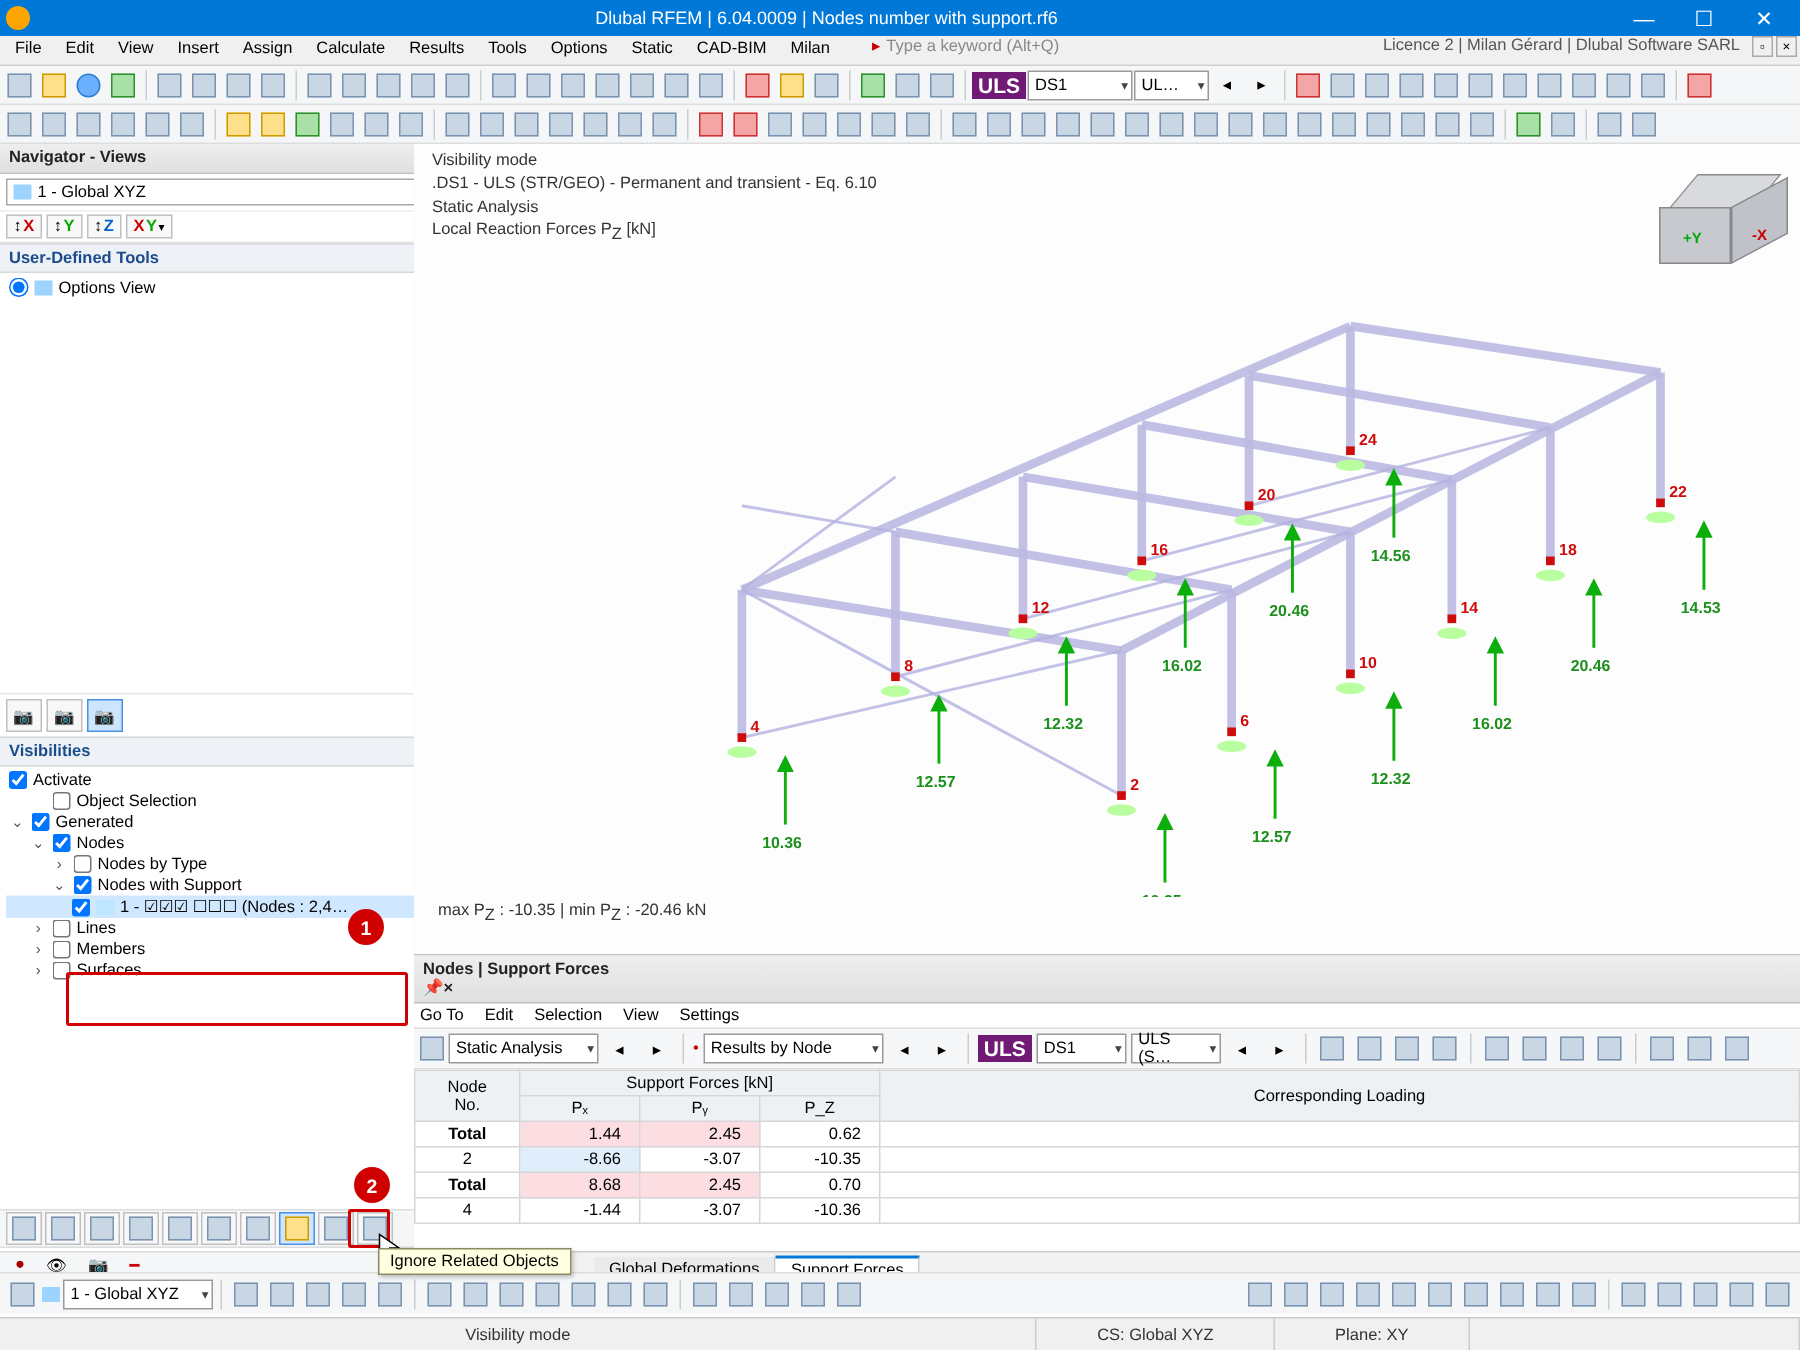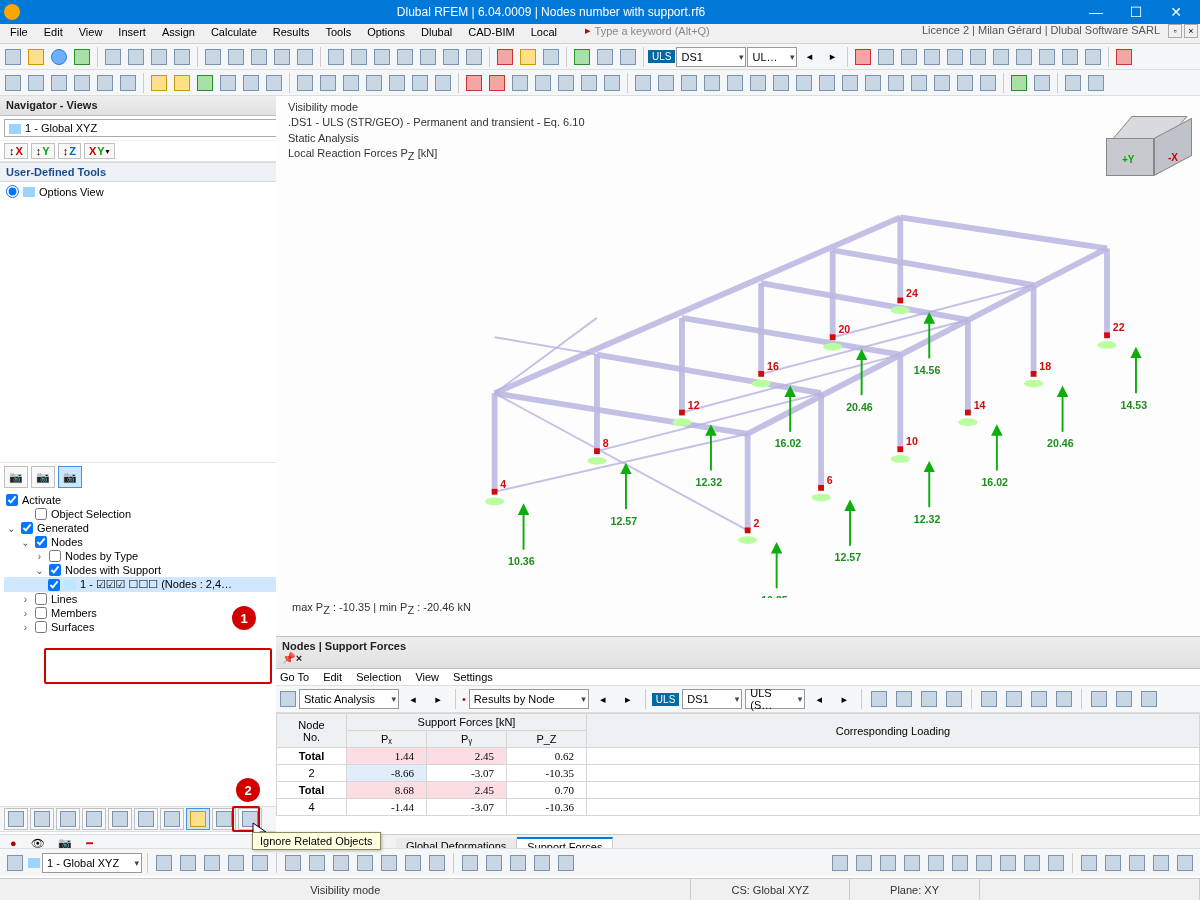--- a/index.html
+++ b/index.html
@@ -20,21 +20,21 @@
 .menubar .search-area .search-icon { color:#c00; }
 .menubar .licence { color: #555; padding-right: 6px; }
 .menubar .small-btn { width:14px; height:14px; border:1px solid #aaa; margin-left:2px; font-size:9px; display:flex; align-items:center; justify-content:center; }
 
 
 .toolbar { height: 26px; background: #f5f6f7; border-bottom: 1px solid #ddd; display: flex; align-items: center; padding: 0 2px; gap:1px; }
 .tb-btn { width: 22px; height: 22px; display:flex; align-items:center; justify-content:center; border:1px solid transparent; }
 .tb-sep { width: 1px; height: 20px; background: #ccc; margin: 0 3px; }
 .tb-drop { background:#fff; border:1px solid #999; padding:1px 14px 1px 4px; position:relative; font-size:11px; height:20px; display:flex; align-items:center; }
 .tb-drop::after { content:"▾"; position:absolute; right:2px; font-size:9px; color:#444; }
-.uls-badge { background:#0369a1; color:#fff; padding:1px 4px; font-weight:normal; font-size:10px; }
+.uls-badge { background:#701a75; color:#fff; padding:1px 4px; font-weight:bold; font-size:14px; }
 
 
 .navigator { position:absolute; left:0; top:96px; width:320px; bottom: 44px; background:#fff; border-right:1px solid #d0d0d0; display:flex; flex-direction:column; }
 .nav-header { background: linear-gradient(#eee,#e0e0e0); border-bottom:1px solid #c0c0c0; padding:3px 6px; font-weight:bold; display:flex; justify-content:space-between; color:#222; }
 .nav-header .ctrls { display:flex; gap:2px; font-size:10px; color:#444; }
 .nav-drop-row { padding:3px 4px; border-bottom:1px solid #eee; }
 .nav-drop { width: 100%; background:#fff; border:1px solid #aaa; padding:2px 4px; position:relative; }
 .nav-drop::before { content:""; display:inline-block; width:12px; height:10px; background:#9cd3ff; margin-right:4px; vertical-align:middle; }
 .nav-drop::after { content:"▾"; position:absolute; right:6px; color:#555; }
 .nav-axis-row { padding:2px 4px; border-bottom:1px solid #e5e5e5; display:flex; gap:3px; }
@@ -74,21 +74,21 @@
 
 .results { position:absolute; left:276px; right:0; top:636px; bottom:44px; background:#fff; border-top:1px solid #c0c0c0; display:flex; flex-direction:column; }
 .results .panel-title { background: linear-gradient(#eee,#e0e0e0); border-bottom:1px solid #c0c0c0; padding:3px 6px; font-weight:bold; display:flex; justify-content:space-between; color:#222;flex-direction:column; }
 .results .sub-menu { padding:2px 4px; display:flex; gap:14px; border-bottom:1px solid #ddd; }
 .results .sub-tb { padding:2px 4px; display:flex; align-items:center; gap:3px; border-bottom:1px solid #ddd; background:#f6f7f8; }
 .tbl-wrap { flex:1; overflow:auto; }
 table.res-tbl { border-collapse:collapse; width:100%; font-size:11px; }
 .res-tbl th,.res-tbl td { border:1px solid #d6d6d6; padding:2px 6px; text-align:center; }
 .res-tbl th { background:#eef1f4; font-weight:normal; }
 .res-tbl th.group { background:#eef1f4; }
-.res-tbl td.num { text-align:right; padding-right:12px;font-family:Liberation Serif, serif; }
+.res-tbl td.num { text-align:right; padding-right:12px; }
 .res-tbl tr.total td.lbl { font-weight:bold; }
 .pink { background:#fcdde1 !important; }
 .blue-bg { background:#e0eefb !important; }
 .tab-strip { height:22px; border-top:1px solid #ccc; display:flex; align-items:center; background:#f2f2f2; }
 .tab-strip .tab { padding:2px 10px; border-right:1px solid #ccc; background:#eaeaea; }
 .tab-strip .tab.active { background:#fff; border-top:2px solid #0078d7; }
 
 
 .lower-tb { position:absolute; left:0; right:0; height:26px; top:820px; background:#f5f6f7; border-top:1px solid #ddd; border-bottom:1px solid #ddd; display:flex; align-items:center; gap:2px; padding:0 4px; }
 .tooltip { position:absolute; background:#ffffe1; border:1px solid #8a8a60; padding:2px 7px; font-size:11px; z-index:50; box-shadow:1px 1px 3px rgba(0,0,0,.25); }
@@ -130,23 +130,23 @@
 <div class="menubar">
   <span class="menu-item">File</span>
   <span class="menu-item">Edit</span>
   <span class="menu-item">View</span>
   <span class="menu-item">Insert</span>
   <span class="menu-item">Assign</span>
   <span class="menu-item">Calculate</span>
   <span class="menu-item">Results</span>
   <span class="menu-item">Tools</span>
   <span class="menu-item">Options</span>
-  <span class="menu-item">Dlubal</span>
+  <span class="menu-item">Static</span>
   <span class="menu-item">CAD-BIM</span>
-  <span class="menu-item">Local</span>
+  <span class="menu-item">Milan</span>
   <div class="search-area">
     <span class="search-icon">▸</span>
     <span>Type a keyword (Alt+Q)</span>
   </div>
   <span class="licence">Licence 2 | Milan Gérard | Dlubal Software SARL</span>
   <span class="small-btn">▫</span>
   <span class="small-btn">×</span>
 </div>
 
 <div class="toolbar">
@@ -465,20 +465,21 @@
       <span>Options View</span>
     </div>
   </div>
   <div class="nav-button-row">
     <div class="cam-btn">📷</div>
     <div class="cam-btn">📷</div>
     <div class="cam-btn active">📷</div>
     <div style="flex:1"></div>
     <div class="cam-btn" style="color:#c00">✖</div>
   </div>
+  <div class="nav-section-head">Visibilities</div>
   <div class="nav-body">
     <div class="tree-row">
         <input type="checkbox" checked="" style="">
         <span>Activate</span>
       </div>
     <div class="tree-row indent-1">
         <span class="exp"></span>
         <input type="checkbox" style="">
         <span>Object Selection</span>
       </div>

